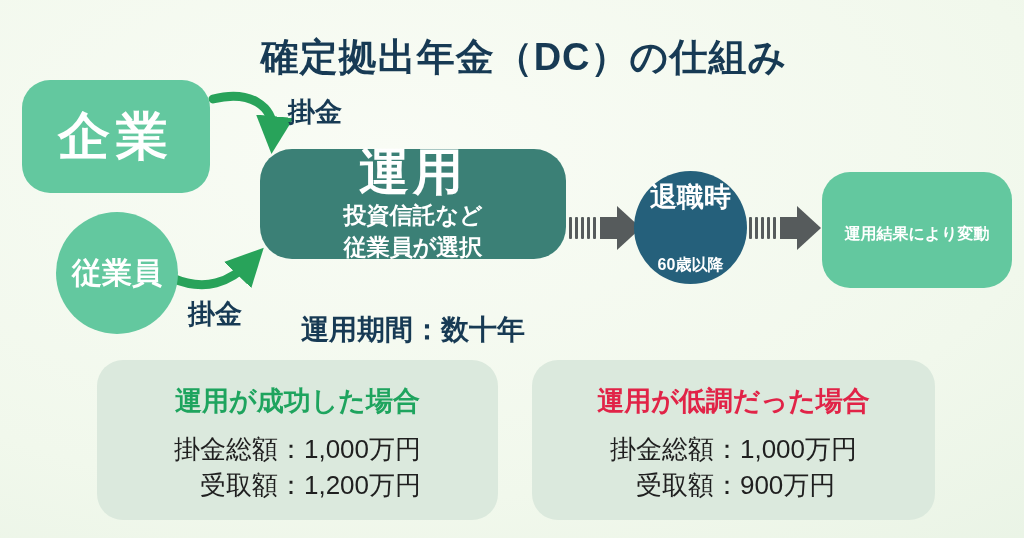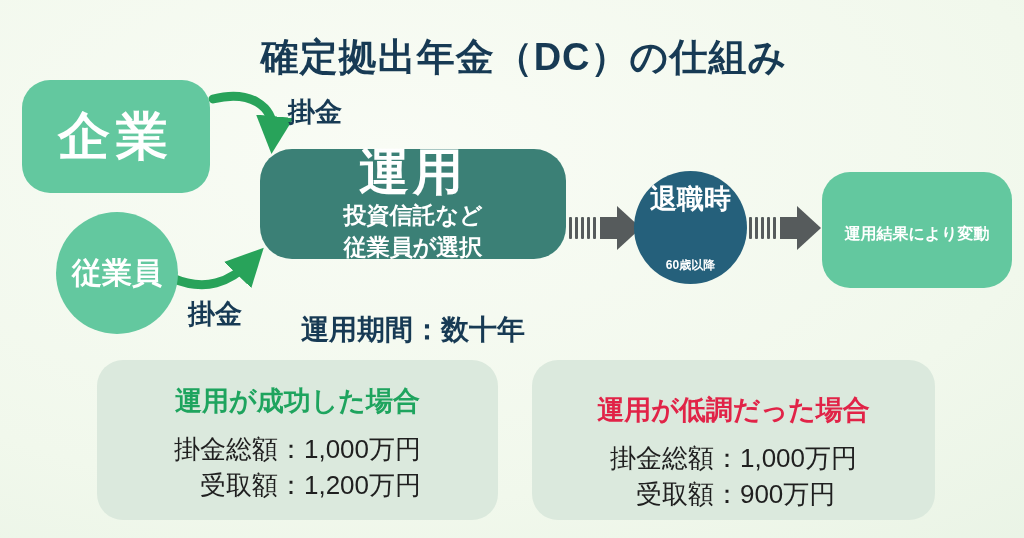--- a/index.html
+++ b/index.html
@@ -26,21 +26,21 @@
   .node{position:absolute;display:flex;flex-direction:column;justify-content:center;color:#fff;text-align:center;}
   .company{left:22px;top:80px;width:188px;height:113px;border-radius:28px;}
   .company .big{font-size:52px;font-weight:bold;letter-spacing:6px;}
   .employee{left:56px;top:212px;width:122px;height:122px;border-radius:50%;}
   .employee .med{font-size:30px;font-weight:bold;}
   .management{left:260px;top:149px;width:306px;height:110px;border-radius:32px;}
   .management .big{font-size:50px;font-weight:bold;line-height:1.1;letter-spacing:4px;}
   .management .sub{font-size:23px;font-weight:bold;line-height:1.35;}
   .retirement{left:634px;top:171px;width:113px;height:113px;border-radius:50%;gap:36px;}
   .retirement .med{font-size:27px;font-weight:bold;}
-  .retirement .sub{font-size:12px;font-weight:bold;margin-top:4px;}
+  .retirement .sub{font-size:16px;font-weight:bold;margin-top:4px;}
   .benefit{left:822px;top:172px;width:190px;height:116px;border-radius:28px;}
   .benefit .med{font-size:30px;font-weight:bold;}
   .benefit .sub{font-size:16px;font-weight:bold;margin-top:8px;}
   .kakekin{position:absolute;font-size:27px;font-weight:bold;}
   .kakekin.top{left:288px;top:94px;}
   .kakekin.bottom{left:188px;top:296px;}
   .caption{
     position:absolute;left:260px;top:311px;width:306px;
     text-align:center;font-size:28px;font-weight:bold;
   }
@@ -128,21 +128,21 @@
   <div class="card left" style="background: rgb(219, 233, 221);">
     <div class="card-title" style="color: rgb(30, 164, 94);">運用が成功した場合</div>
     <div class="rows">
       <span class="lbl">掛金総額：</span>
       <span class="val">1,000万円</span>
       <span class="lbl">受取額：</span>
       <span class="val">1,200万円</span>
     </div>
   </div>
 
-  <div class="card right" style="background: rgb(219, 233, 221); justify-content: center;">
+  <div class="card right" style="background: rgb(219, 233, 221);">
     <div class="card-title" style="color: rgb(225, 35, 71);">運用が低調だった場合</div>
     <div class="rows">
       <span class="lbl">掛金総額：</span>
       <span class="val">1,000万円</span>
       <span class="lbl">受取額：</span>
       <span class="val">900万円</span>
     </div>
   </div>
 
 </div>

